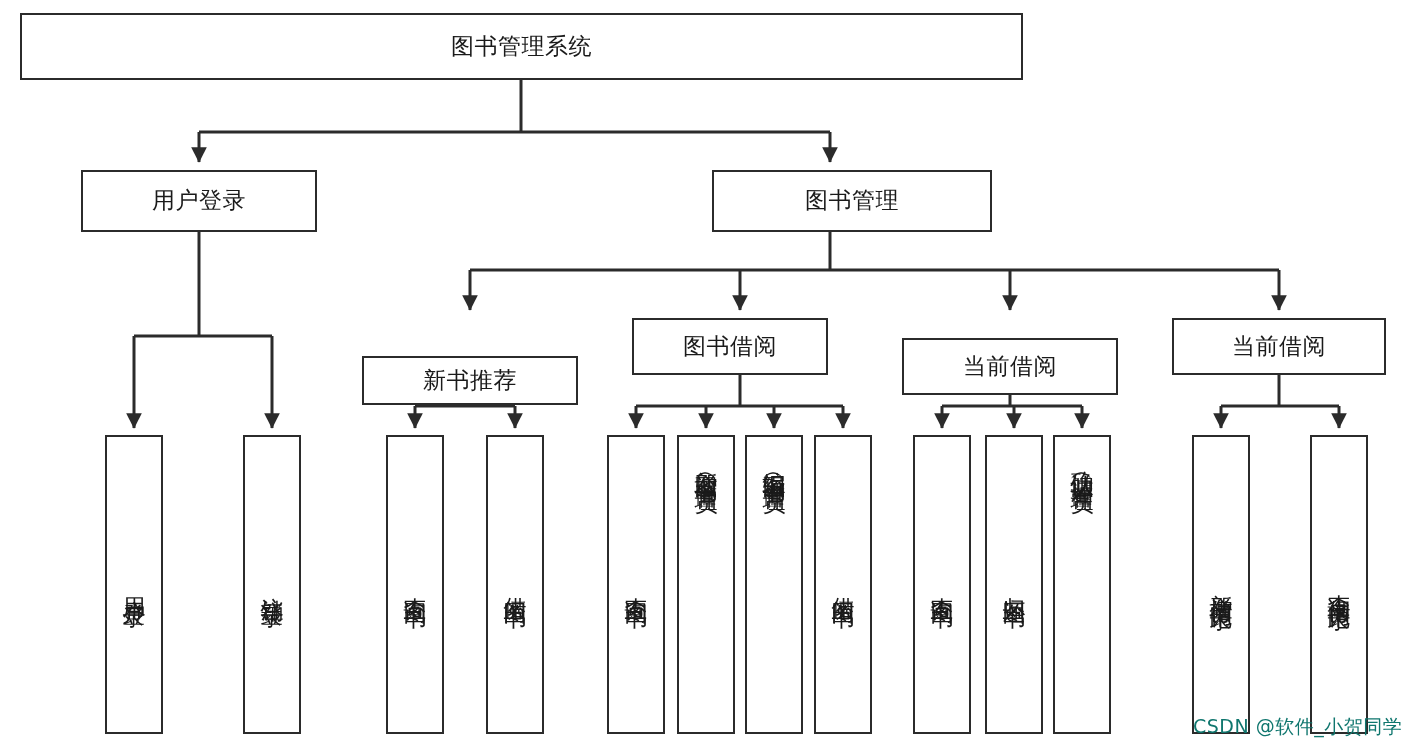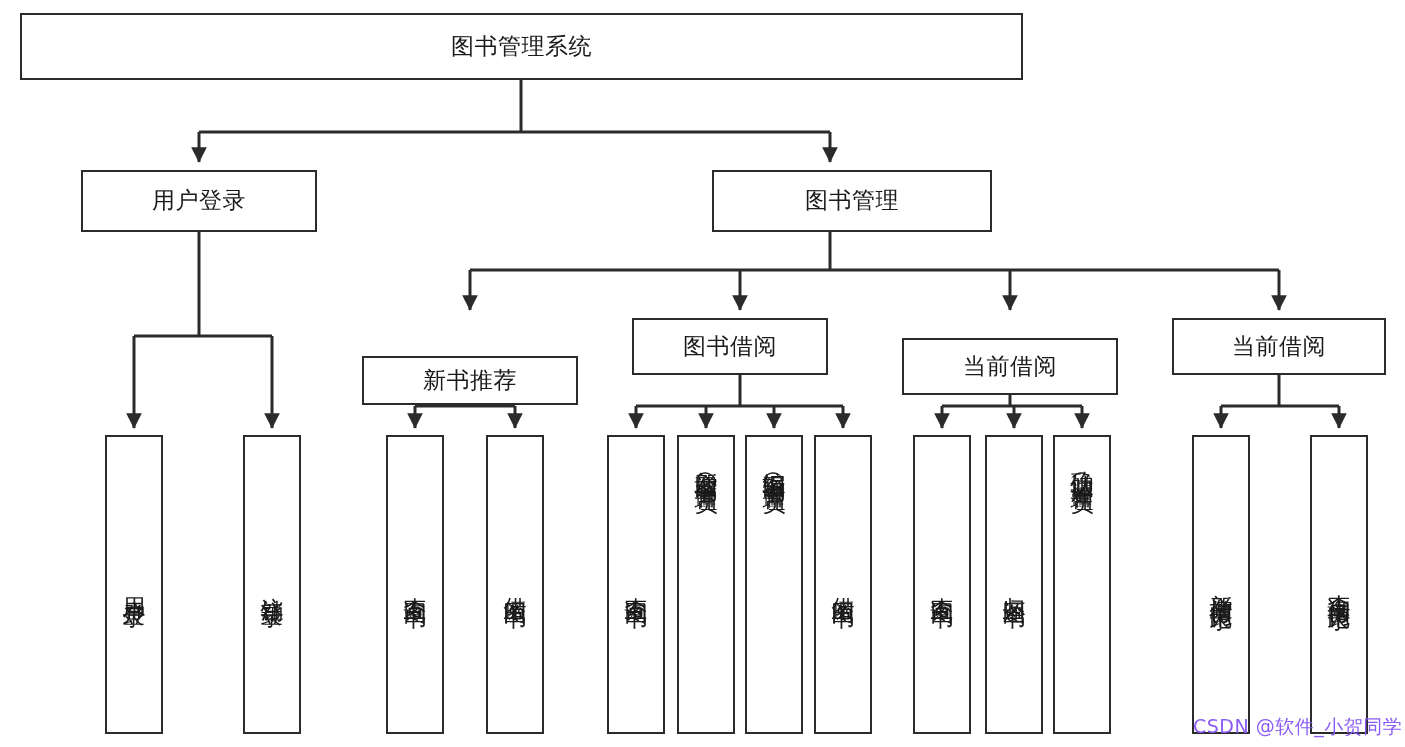--- a/index.html
+++ b/index.html
@@ -52,21 +52,21 @@
   svg.edges {
     position: absolute;
     left: 0;
     top: 0;
     width: 1405px;
     height: 747px;
     pointer-events: none;
   }
   .watermark {
     position: absolute;
-    color: #8b5cf6;
+    color: #0f766e;
     font-size: 19px;
     white-space: nowrap;
     letter-spacing: 0.5px;
   }
 </style>
 </head>
 <body>
 
 <div id="canvas">
 

